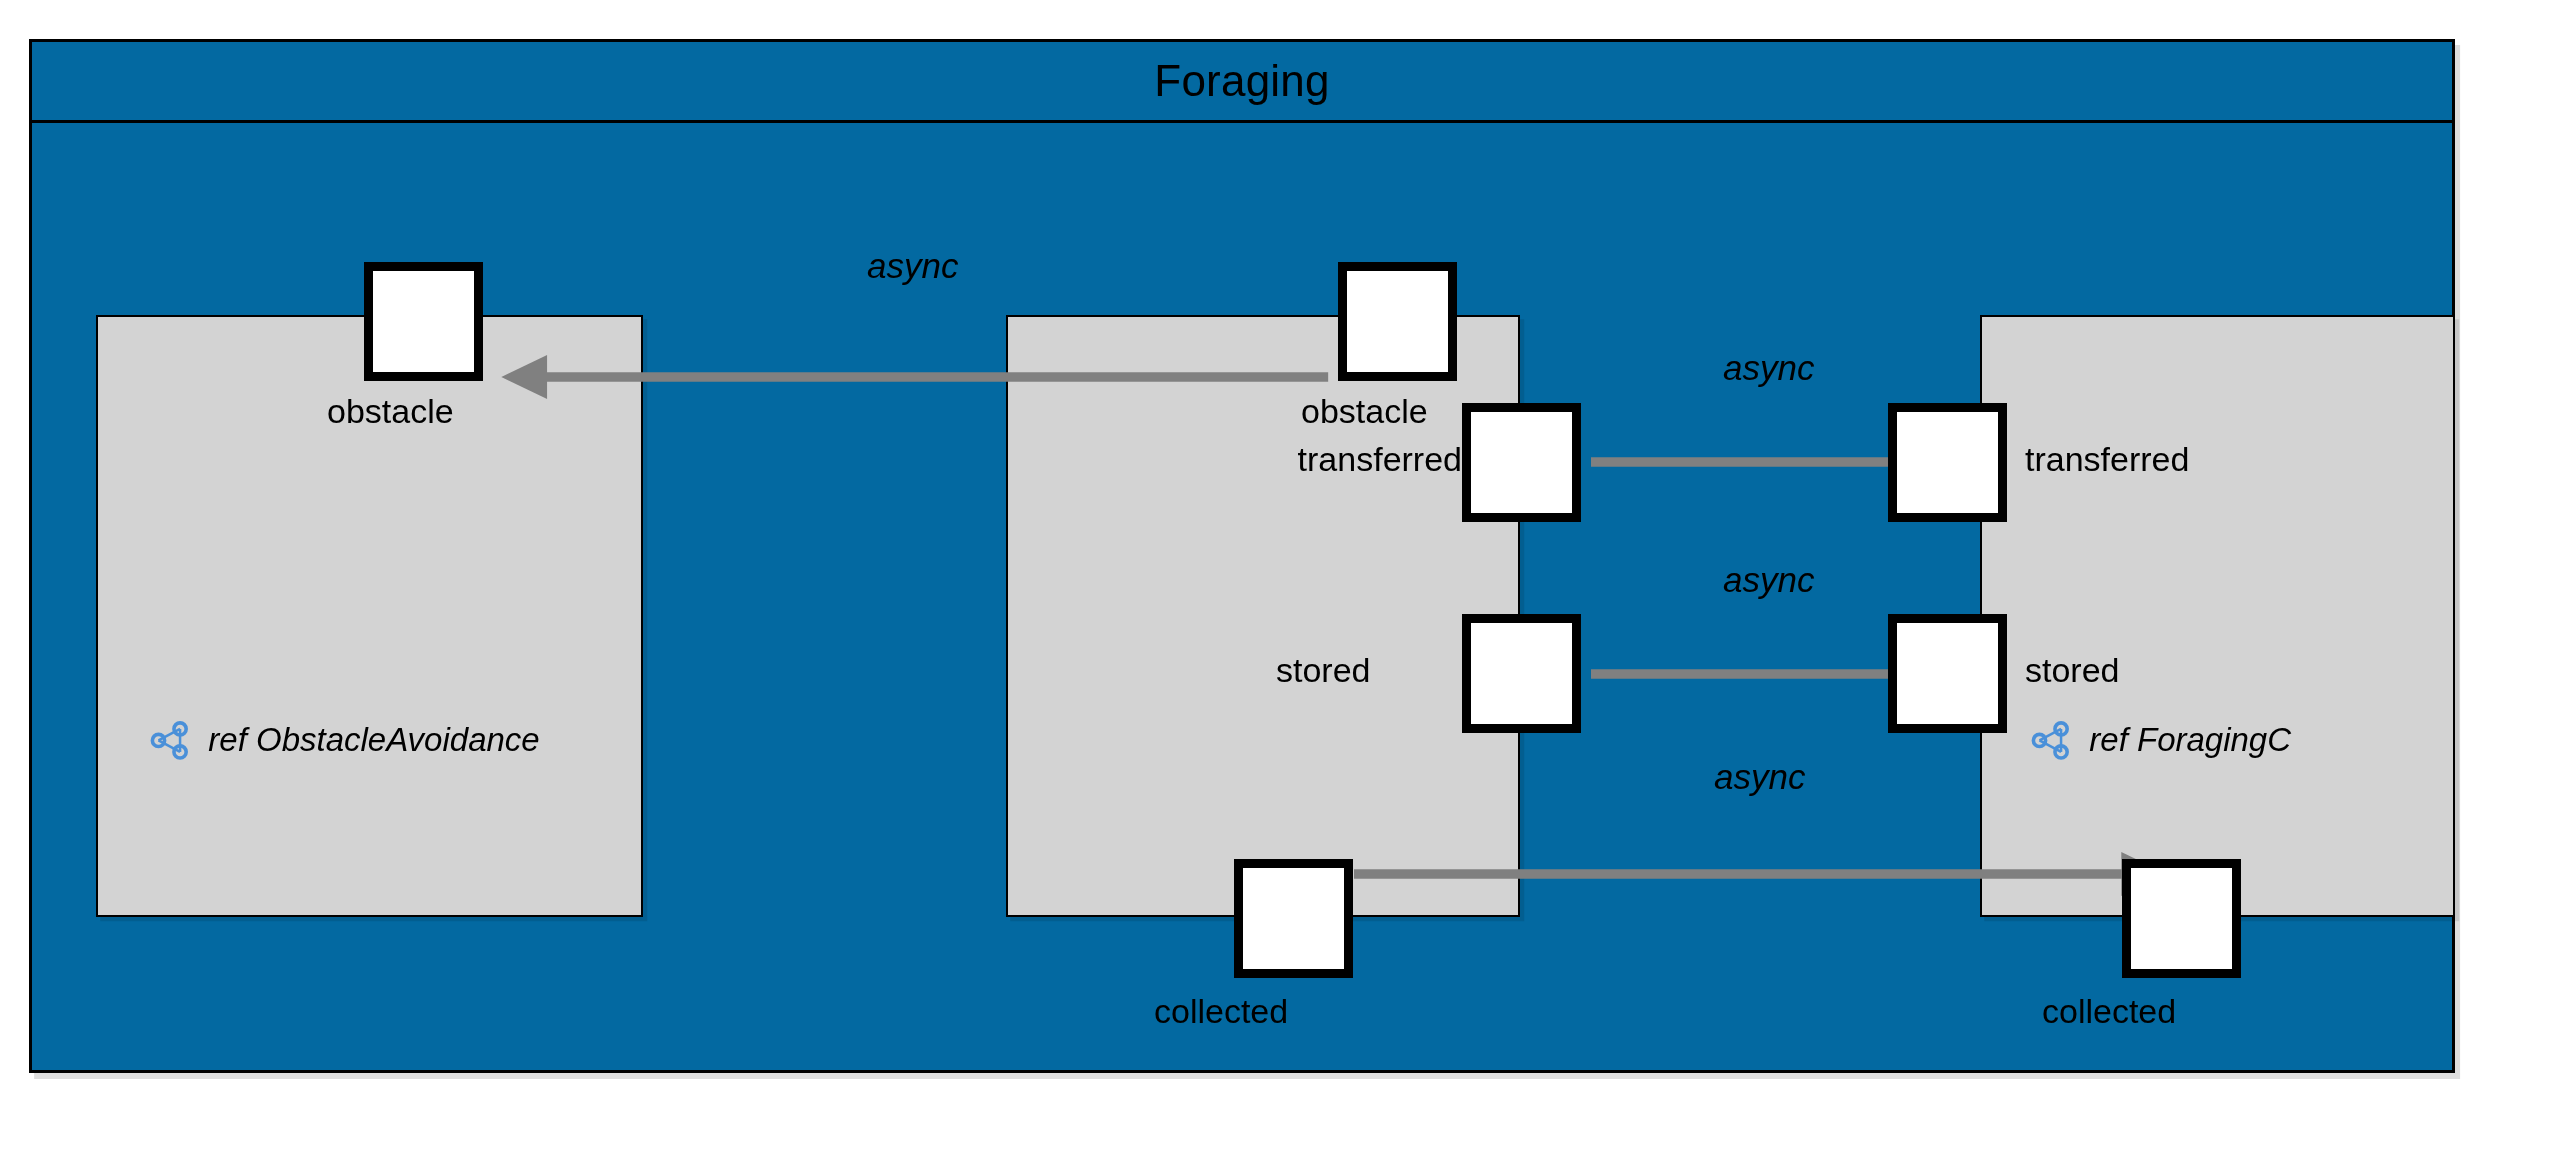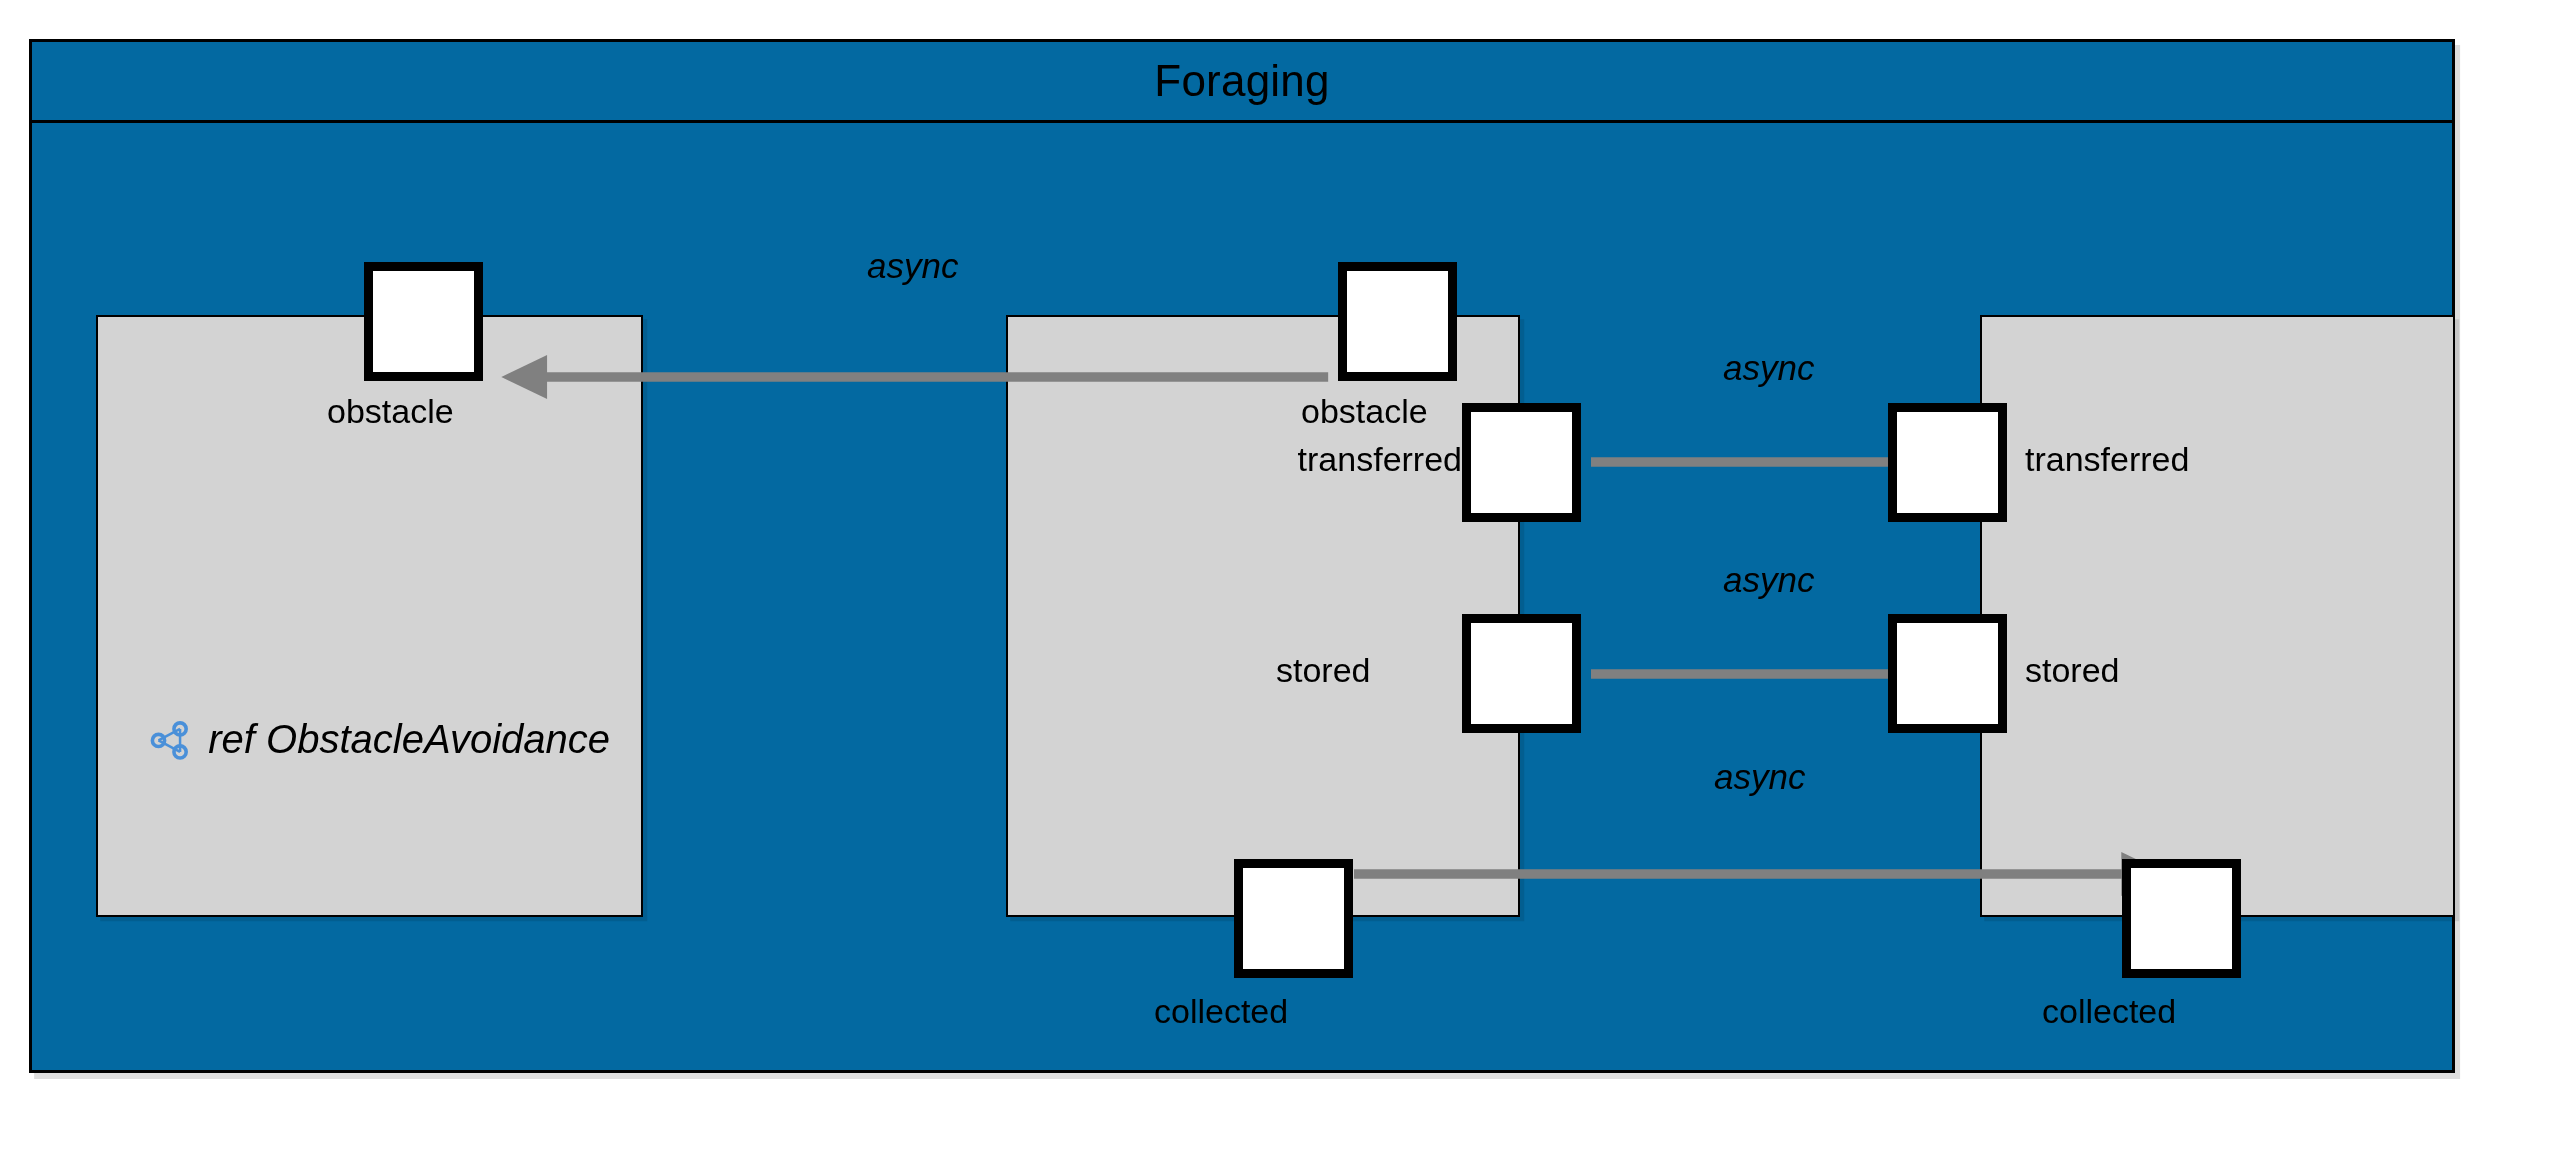--- a/index.html
+++ b/index.html
@@ -67,21 +67,21 @@
     box-shadow: 4.2px 4.2px 0 0 rgba(0,0,0,0.10);
   }
   .panel-ref {
     position: absolute;
     display: flex;
     align-items: center;
     gap: 15.3px;
     white-space: nowrap;
   }
   .panel-ref-label {
-    font-size: 40px;
+    font-size: 33px;
     font-style: italic;
     color: #000000;
     line-height: 1;
   }
   .ref-icon {
     width: 46px;
     height: 46px;
     flex: 0 0 auto;
     display: block;
   }
@@ -144,20 +144,31 @@
           <circle cx="46" cy="50" r="8.5" fill="none" stroke="#4a90d9" stroke-width="5"></circle>
         </svg>
         <span class="panel-ref-label">ref ObstacleAvoidance</span>
       </div>
 
       <div class="panel" style="left:974px; top:192px; width:514px; height:602px;">
       </div>
 
       <div class="panel" style="left:1948px; top:192px; width:475px; height:602px;">
       </div>
+      <div class="panel-ref" style="left:1996px; top:593px;">
+        <svg class="ref-icon" viewBox="0 0 64 64">
+          <line x1="16" y1="34" x2="46" y2="18" stroke="#4a90d9" stroke-width="3.5"></line>
+          <line x1="16" y1="34" x2="46" y2="50" stroke="#4a90d9" stroke-width="3.5"></line>
+          <line x1="46" y1="18" x2="46" y2="50" stroke="#4a90d9" stroke-width="3.5"></line>
+          <circle cx="16" cy="34" r="8.5" fill="none" stroke="#4a90d9" stroke-width="5"></circle>
+          <circle cx="46" cy="18" r="8.5" fill="none" stroke="#4a90d9" stroke-width="5"></circle>
+          <circle cx="46" cy="50" r="8.5" fill="none" stroke="#4a90d9" stroke-width="5"></circle>
+        </svg>
+        <span class="panel-ref-label">ref ForagingC</span>
+      </div>
 
       <svg class="conn" style="left:449px; top:203px; width:898px; height:102px;" viewBox="0 0 1060 120">
         <line x1="1000" y1="60" x2="68" y2="60" stroke="#808080" stroke-width="11"></line>
         <polygon points="24,60 78,34 78,86" fill="#808080"></polygon>
       </svg>
       <div class="conn-label" style="left:835px; top:125px;">async</div>
 
       <svg class="conn" style="left:1559px; top:288px; width:390px; height:102px;" viewBox="0 0 460 120">
         <line x1="0" y1="60" x2="400" y2="60" stroke="#808080" stroke-width="11"></line>
         <polygon points="440,60 386,34 386,86" fill="#808080"></polygon>

